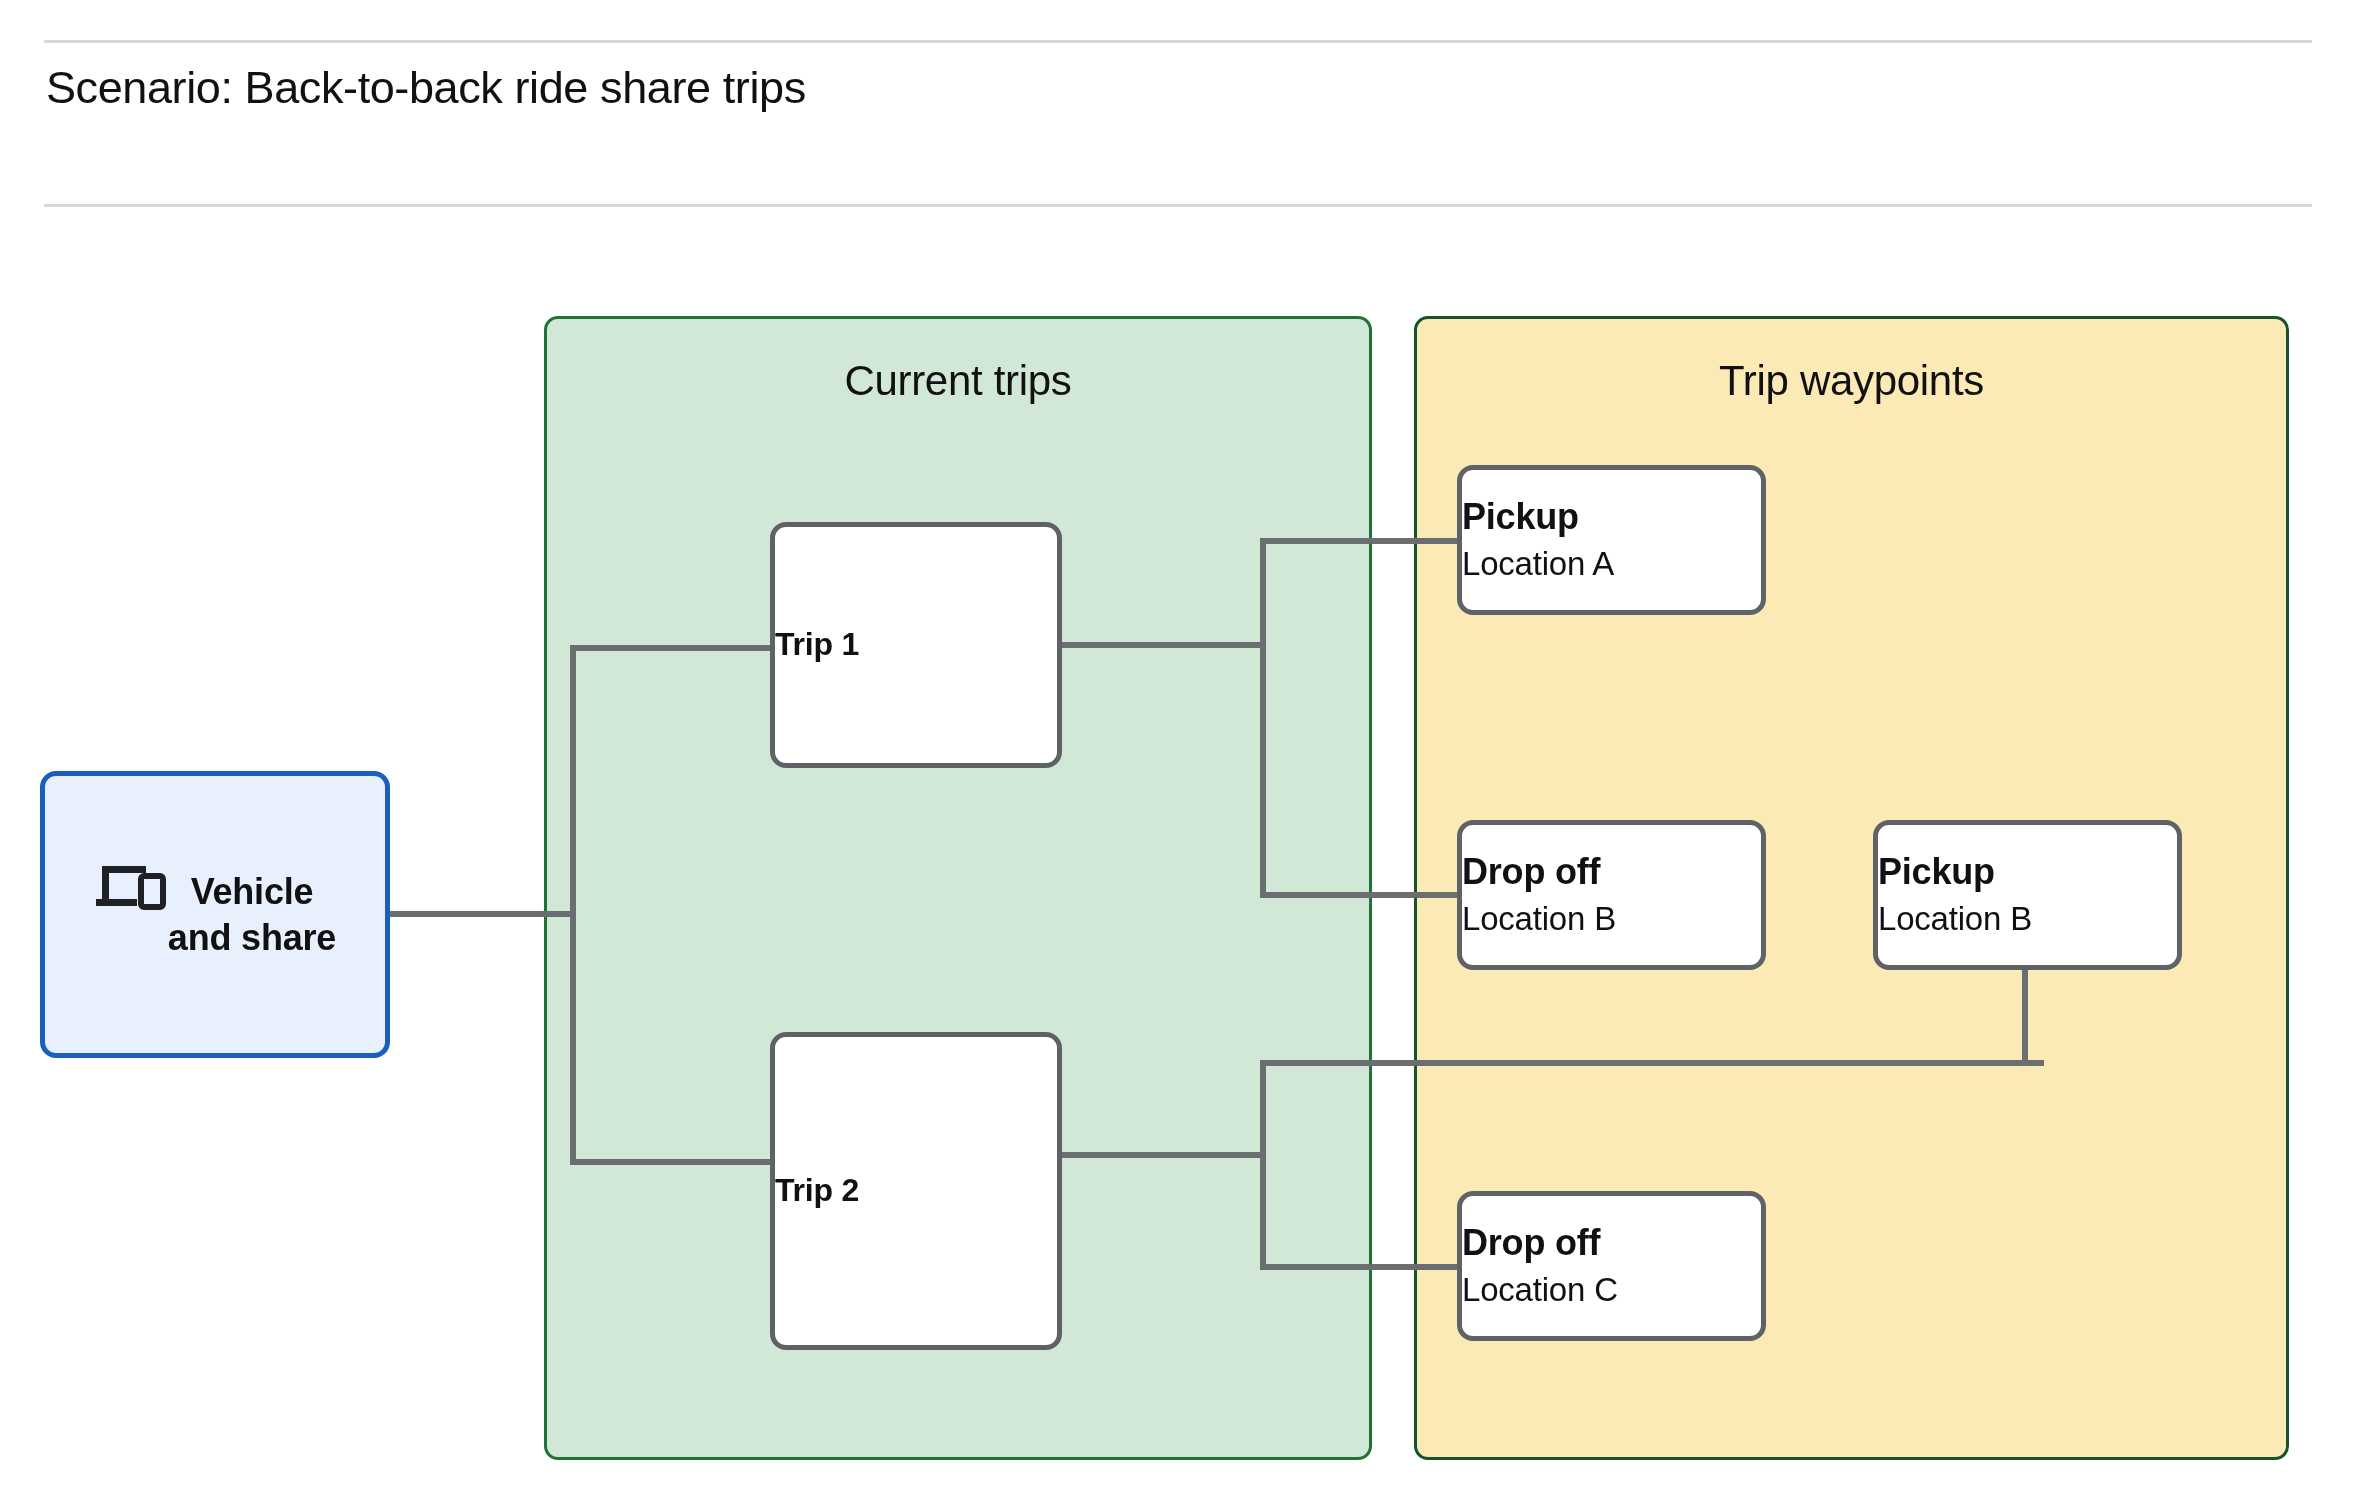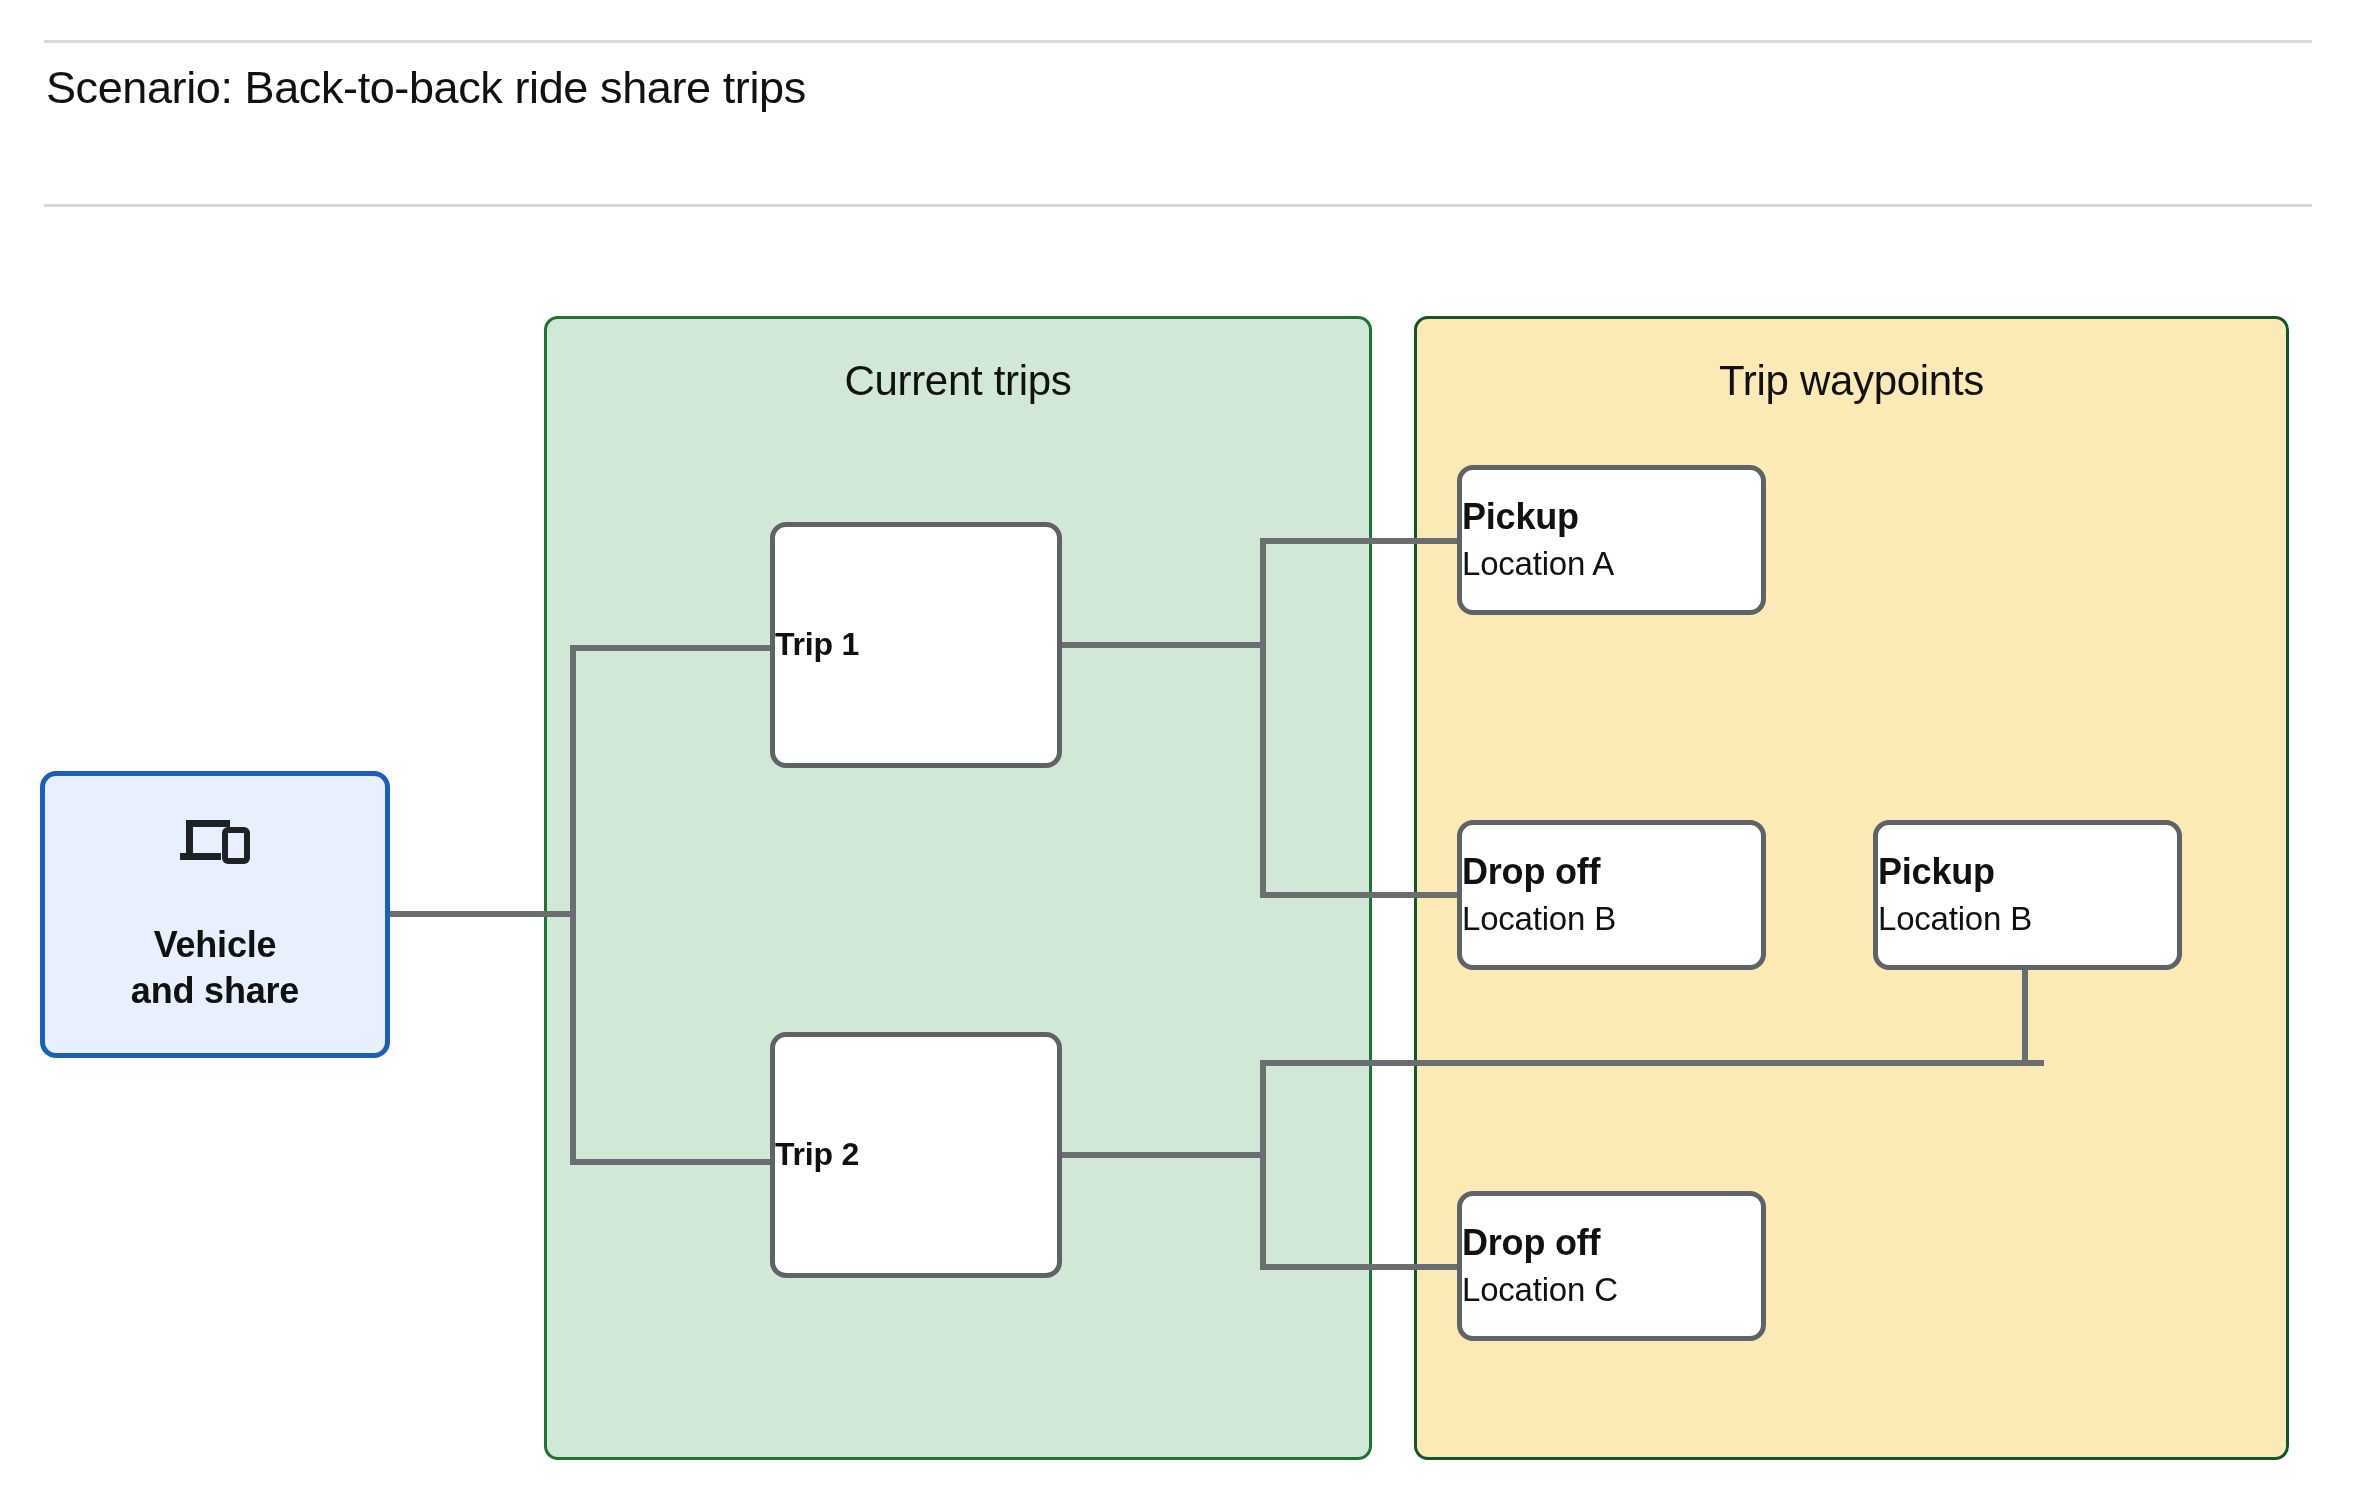--- a/index.html
+++ b/index.html
@@ -111,40 +111,40 @@
     font-size: 33px;
     font-weight: normal;
     letter-spacing: -0.2px;
     color: #111111;
     line-height: 1.2;
     margin-top: 6px;
   }
   .node.trip .t1 { font-size: 32px; }
 
   #node-trip1 { left: 770px; top: 522px; width: 292px; height: 246px; }
-  #node-trip2 { left: 770px; top: 1032px; width: 292px; height: 246px; }
+  #node-trip2 { left: 770px; top: 1032px; width: 292px; height: 318px; }
 
   #node-pickup-a  { left: 1457px; top: 465px;  width: 309px; height: 150px; }
   #node-dropoff-b { left: 1457px; top: 820px;  width: 309px; height: 150px; }
   #node-pickup-b  { left: 1873px; top: 820px;  width: 309px; height: 150px; }
   #node-dropoff-c { left: 1457px; top: 1191px; width: 309px; height: 150px; }
 
   
   #node-vehicle {
     position: absolute;
     left: 40px;
     top: 771px;
     width: 350px;
     height: 287px;
     box-sizing: border-box;
     background: #e8f0fe;
     border: 5px solid #1a5fbd;
     border-radius: 16px;
     display: flex;
-    flex-direction: column;
+    flex-direction: row;
     align-items: center;
     justify-content: center;
     z-index: 6;
   }
   #node-vehicle .vicon {
     width: 74px;
     height: 52px;
     margin-bottom: 54px;
     display: block;
   }

